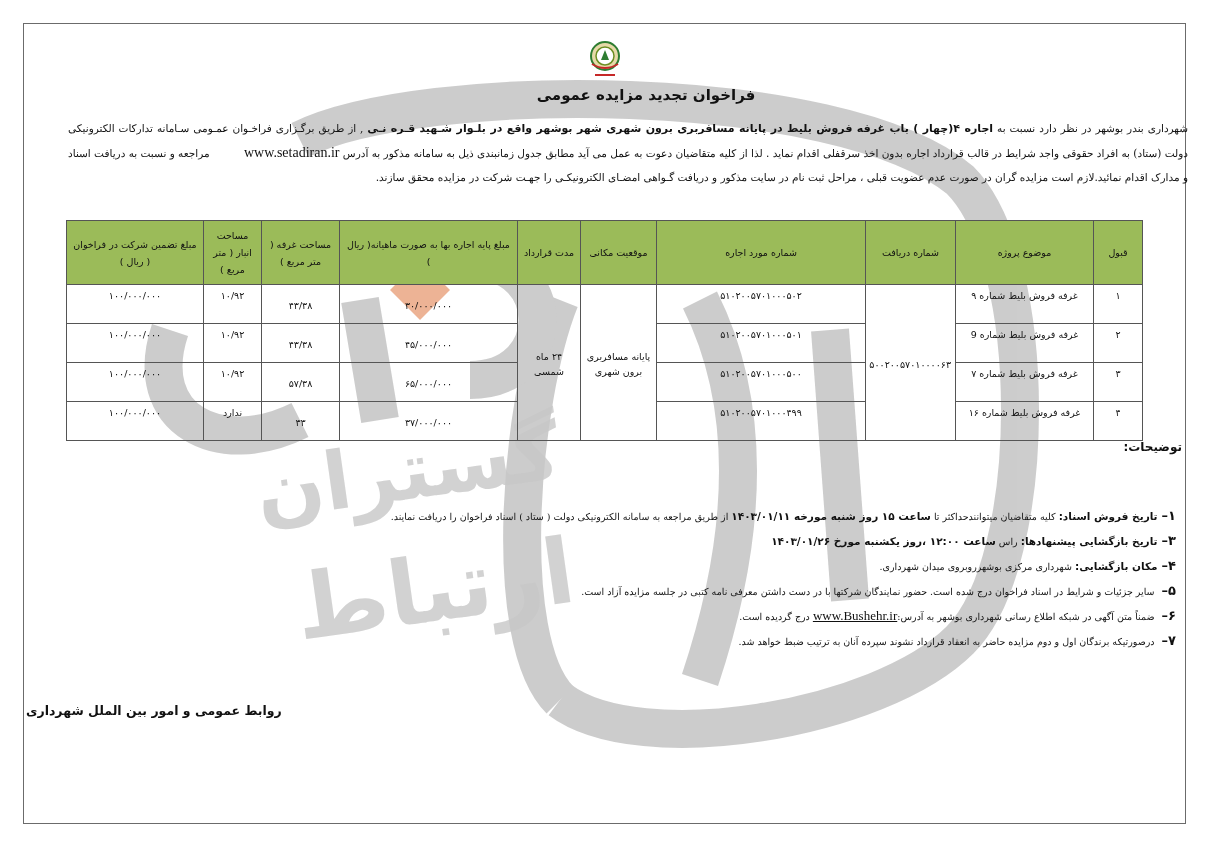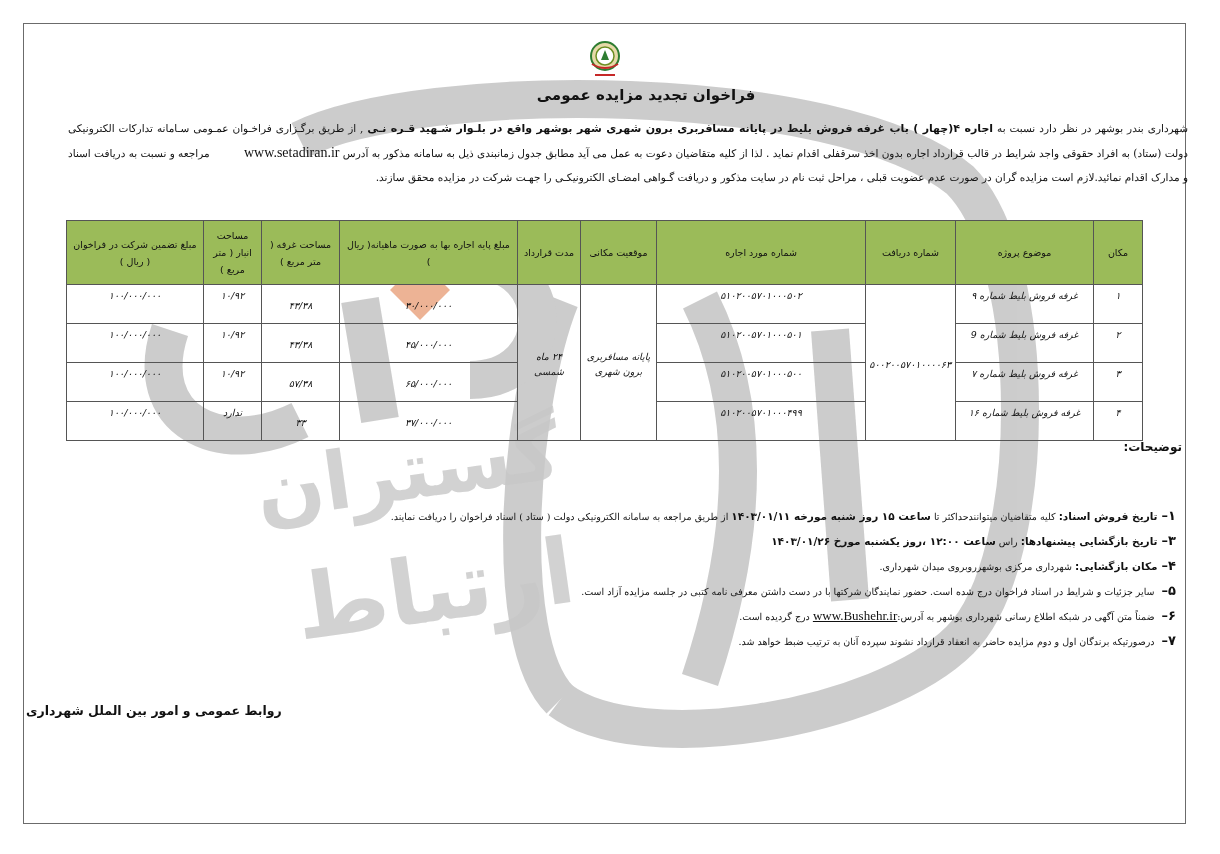--- a/index.html
+++ b/index.html
@@ -14,21 +14,21 @@
            font-size:15px; font-weight:bold; direction:rtl;padding-left:36px; }
   .intro { position:absolute; left:68px; width:1120px; top:116px; direction:rtl; text-align:justify;
            font-size:10.5px; line-height:24px; font-family:"DejaVu Serif", serif; }
   .intro b { font-family:"DejaVu Sans", sans-serif; font-size:11px; }
   .intro .url { font-family:"Liberation Serif", serif; font-size:14px;margin-left:31px; }
   table.grid { position:absolute; left:66px; top:220px; width:1076px; border-collapse:collapse;
                direction:rtl; font-size:9.5px; table-layout:fixed; }
   table.grid th { background:#9bbb59; font-weight:normal; height:63px; border:1px solid #555;
                   text-align:center; vertical-align:middle; padding:0 4px; line-height:17px; }
   table.grid td { border:1px solid #555; height:35px; text-align:center; vertical-align:top;
-                  padding:3px 4px 0; line-height:15px; background:transparent;font-style:italic; }
+                  padding:3px 4px 0; line-height:15px; background:transparent; }
   table.grid td.mid { vertical-align:middle; }
   .notes-h { position:absolute; right:38px; top:440px; font-weight:bold; font-size:12px; direction:rtl; }
   .notes { position:absolute; right:44px; top:458px; width:900px; direction:rtl; font-size:9.5px;
            font-family:"DejaVu Serif", serif;margin-top:45px; }
   .note { height:25px; line-height:25px; white-space:nowrap; text-align:right; }
   .note .n { font-weight:bold; font-size:13px; font-family:"DejaVu Sans", sans-serif; margin-left:4px; }
   .note b { font-family:"DejaVu Sans", sans-serif; font-size:10.5px; }
   .note u { font-family:"Liberation Serif", serif; font-size:13px; }
   .sign { position:absolute; left:26px; top:703px; font-weight:bold; font-size:12.5px; direction:rtl; }
 </style>
@@ -77,21 +77,21 @@
         <col style="width:209px">
       <col style="width:76px">
         <col style="width:63px">
         <col style="width:178px">
         <col style="width:78px">
       <col style="width:58px">
         <col style="width:137px">
     </colgroup>
     <thead>
       <tr>
-        <th>مکان</th>
+        <th>قبول</th>
         <th>موضوع پروژه</th>
         <th>شماره دریافت</th>
         <th>شماره مورد اجاره</th>
         <th>موقعیت مکانی</th>
         <th>مدت قرارداد</th>
         <th>مبلغ پایه اجاره بها به صورت ماهیانه( ریال )</th>
         <th>مساحت غرفه ( متر مربع )</th>
         <th>مساحت انبار ( متر مربع )</th>
         <th>مبلغ تضمین شرکت در فراخوان ( ریال )</th>
       </tr>

